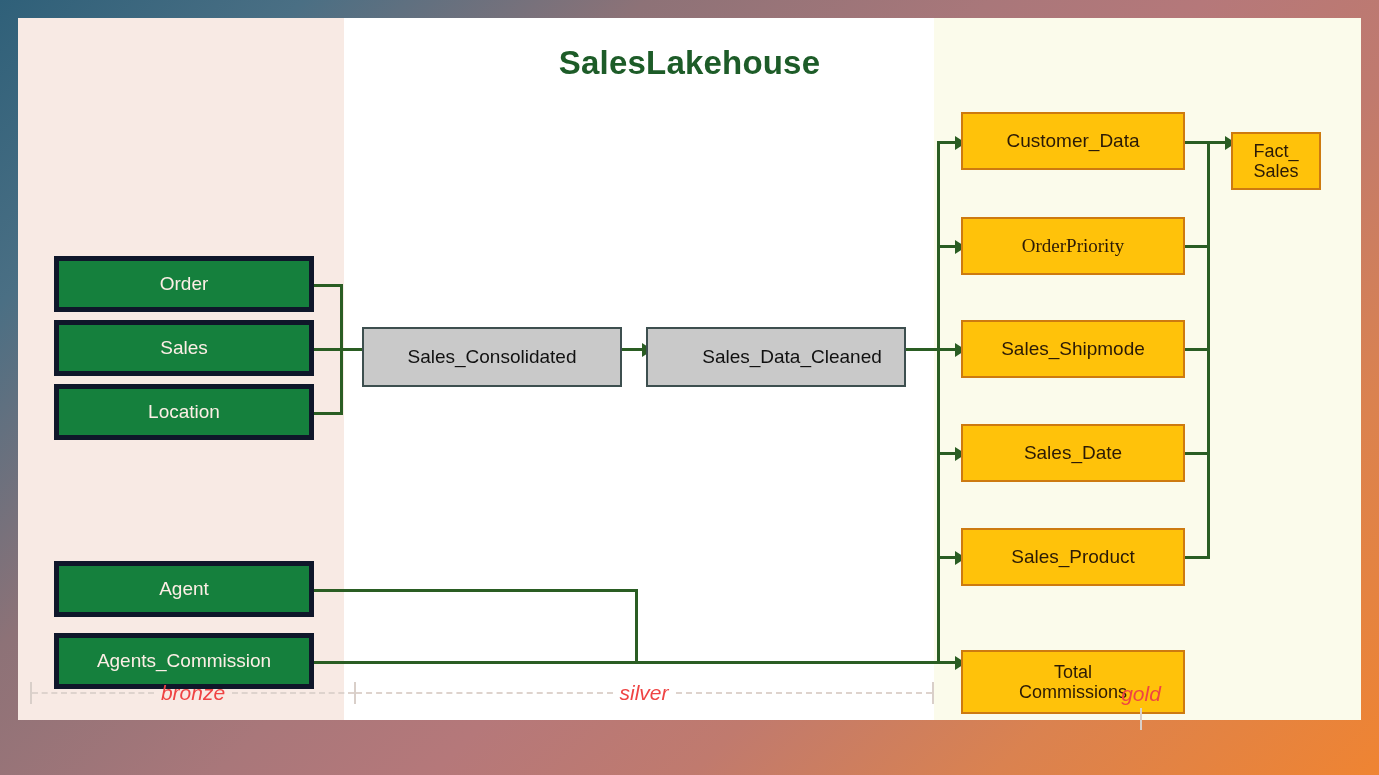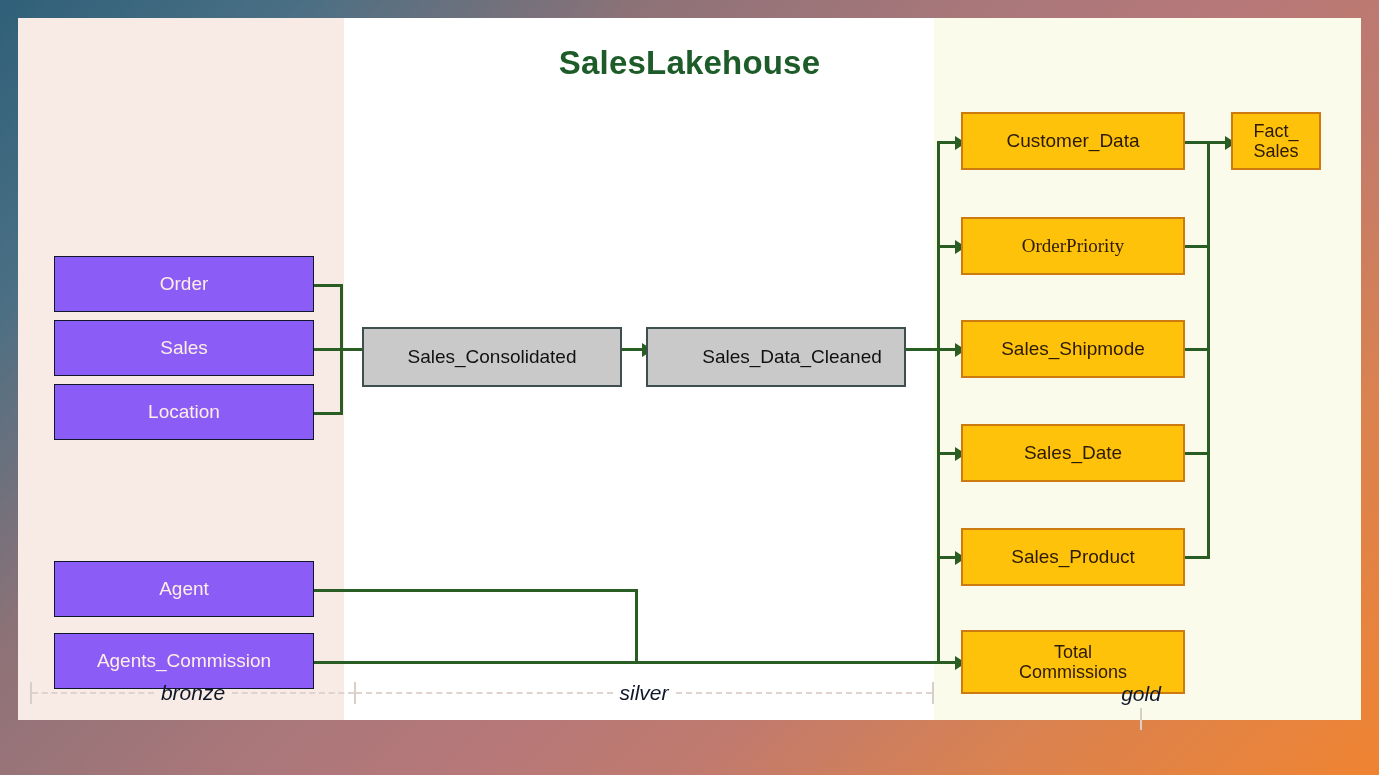--- a/index.html
+++ b/index.html
@@ -22,51 +22,51 @@
     color:#1d5c28;font-size:33px;font-weight:bold;letter-spacing:.2px;
   }
 
   
   .node{
     position:absolute;box-sizing:border-box;display:flex;
     align-items:center;justify-content:center;text-align:center;
     line-height:1.12;
   }
   .node.bronze{
-    background:#8b5cf6;border:1px solid #0f172a;color:#fdeee6;
+    background:#15803d;border:5px solid #0f172a;color:#fdeee6;
     font-size:19px;
   }
   .node.silver{
     background:#c9c9c9;border:2px solid #3d4f4f;color:#111111;
     font-size:19px;
     margin-top:8px;
   }
   .node.gold{
     background:#ffc20a;border:2px solid #cd7a10;color:#2b1a06;
     font-size:19px;
   }
-  .node.gold.small{font-size:18px;}
+  .node.gold.small{font-size:18px;margin-top:20px;}
 
   
   .ln{position:absolute;background:#2a5d23;}
   .h{height:3px;}
   .v{width:3px;}
   .arrow{
     position:absolute;width:0;height:0;
     border-top:7px solid transparent;border-bottom:7px solid transparent;
     border-left:11px solid #2a5d23;
   }
 
   
   #ruler{position:absolute;left:0;right:0;bottom:14px;height:26px;}
   .seg{position:absolute;top:0;height:26px;display:flex;align-items:center;}
   .tick{width:2px;height:22px;background:#d9cfc9;flex:0 0 auto;}
   .dash{flex:1 1 auto;height:0;border-top:2px dashed #ded3cd;}
   .seg-label{
-    padding:0 7px;color:#0f172a;font-size:21px;font-style:italic;
+    padding:0 7px;color:#ef4444;font-size:21px;font-style:italic;
     white-space:nowrap;
   }
   #seg-bronze{left:12px;width:326px;}
   #seg-silver{left:338px;width:578px;}
   #seg-gold{left:916px;width:414px;flex-direction:column;}
 </style>
 </head>
 <body>
 
 <div id="stage">

